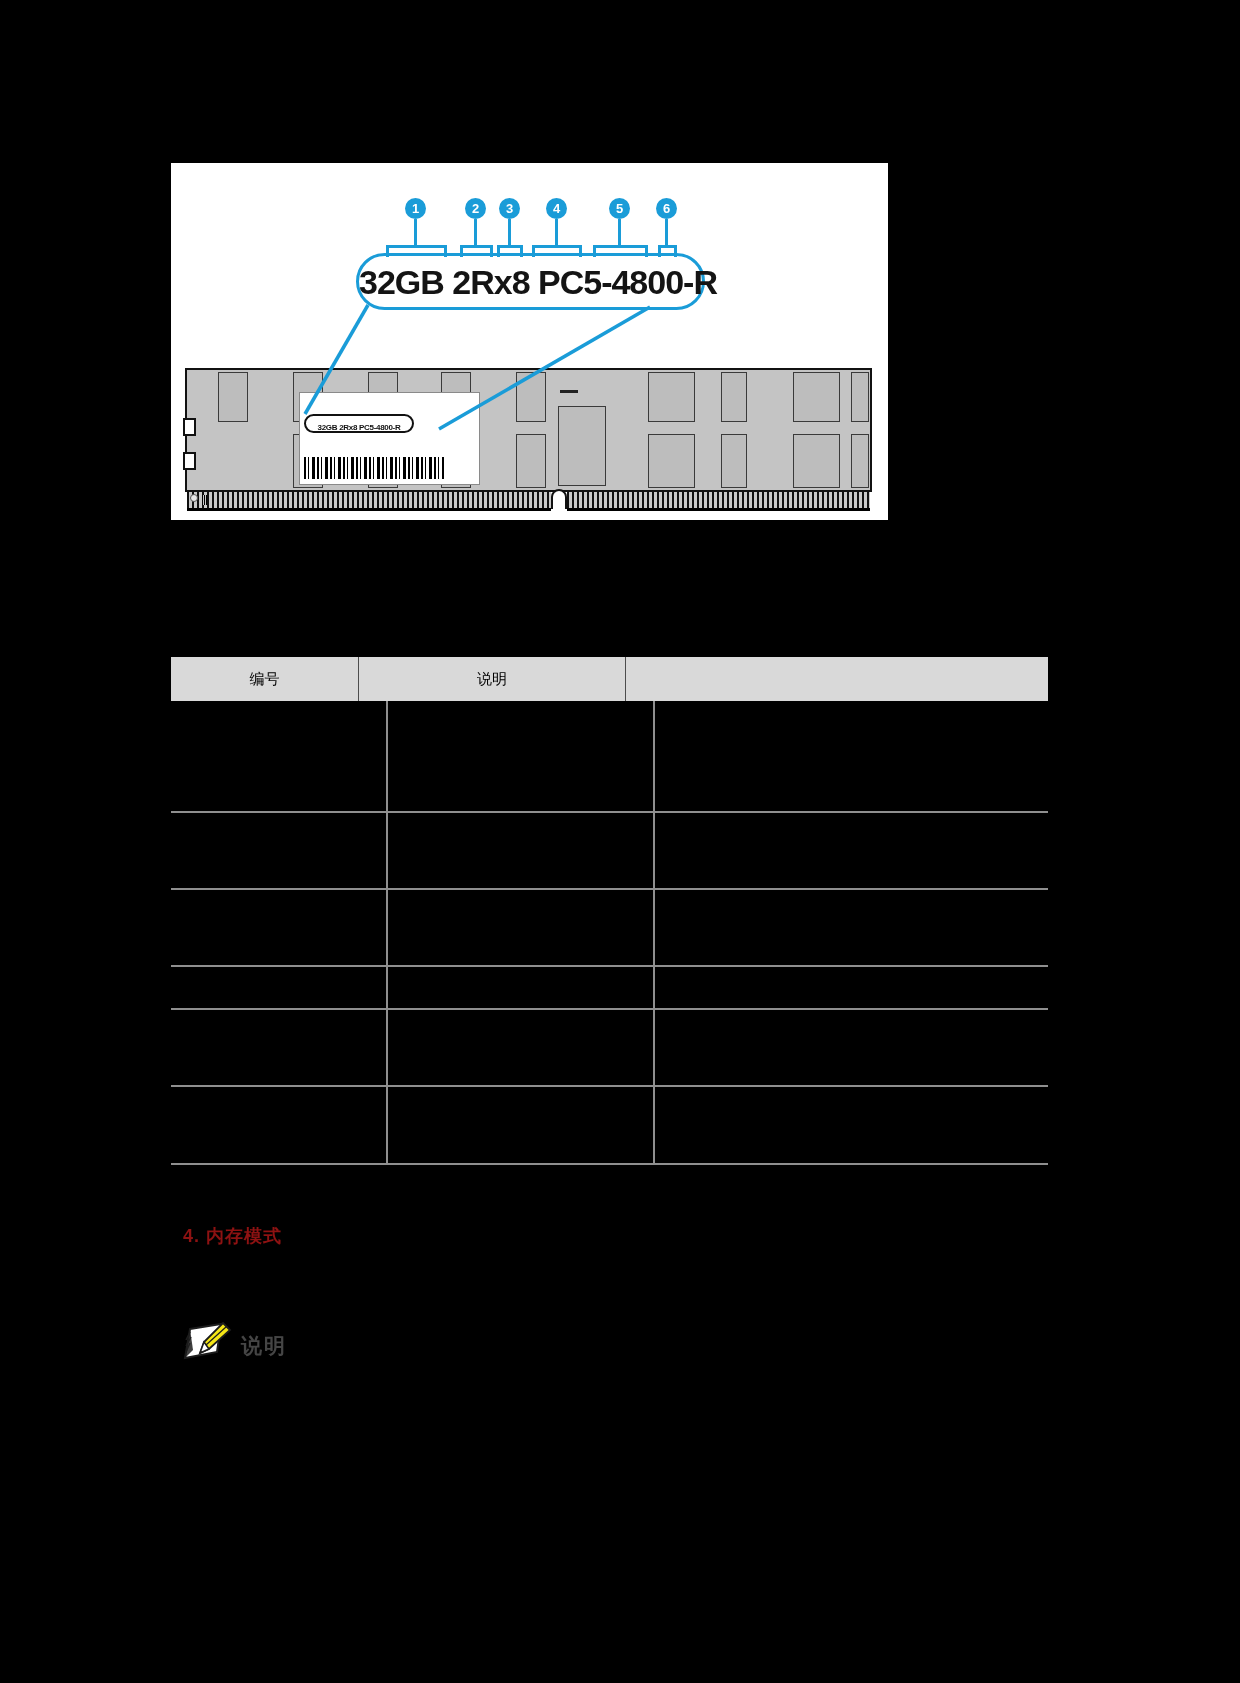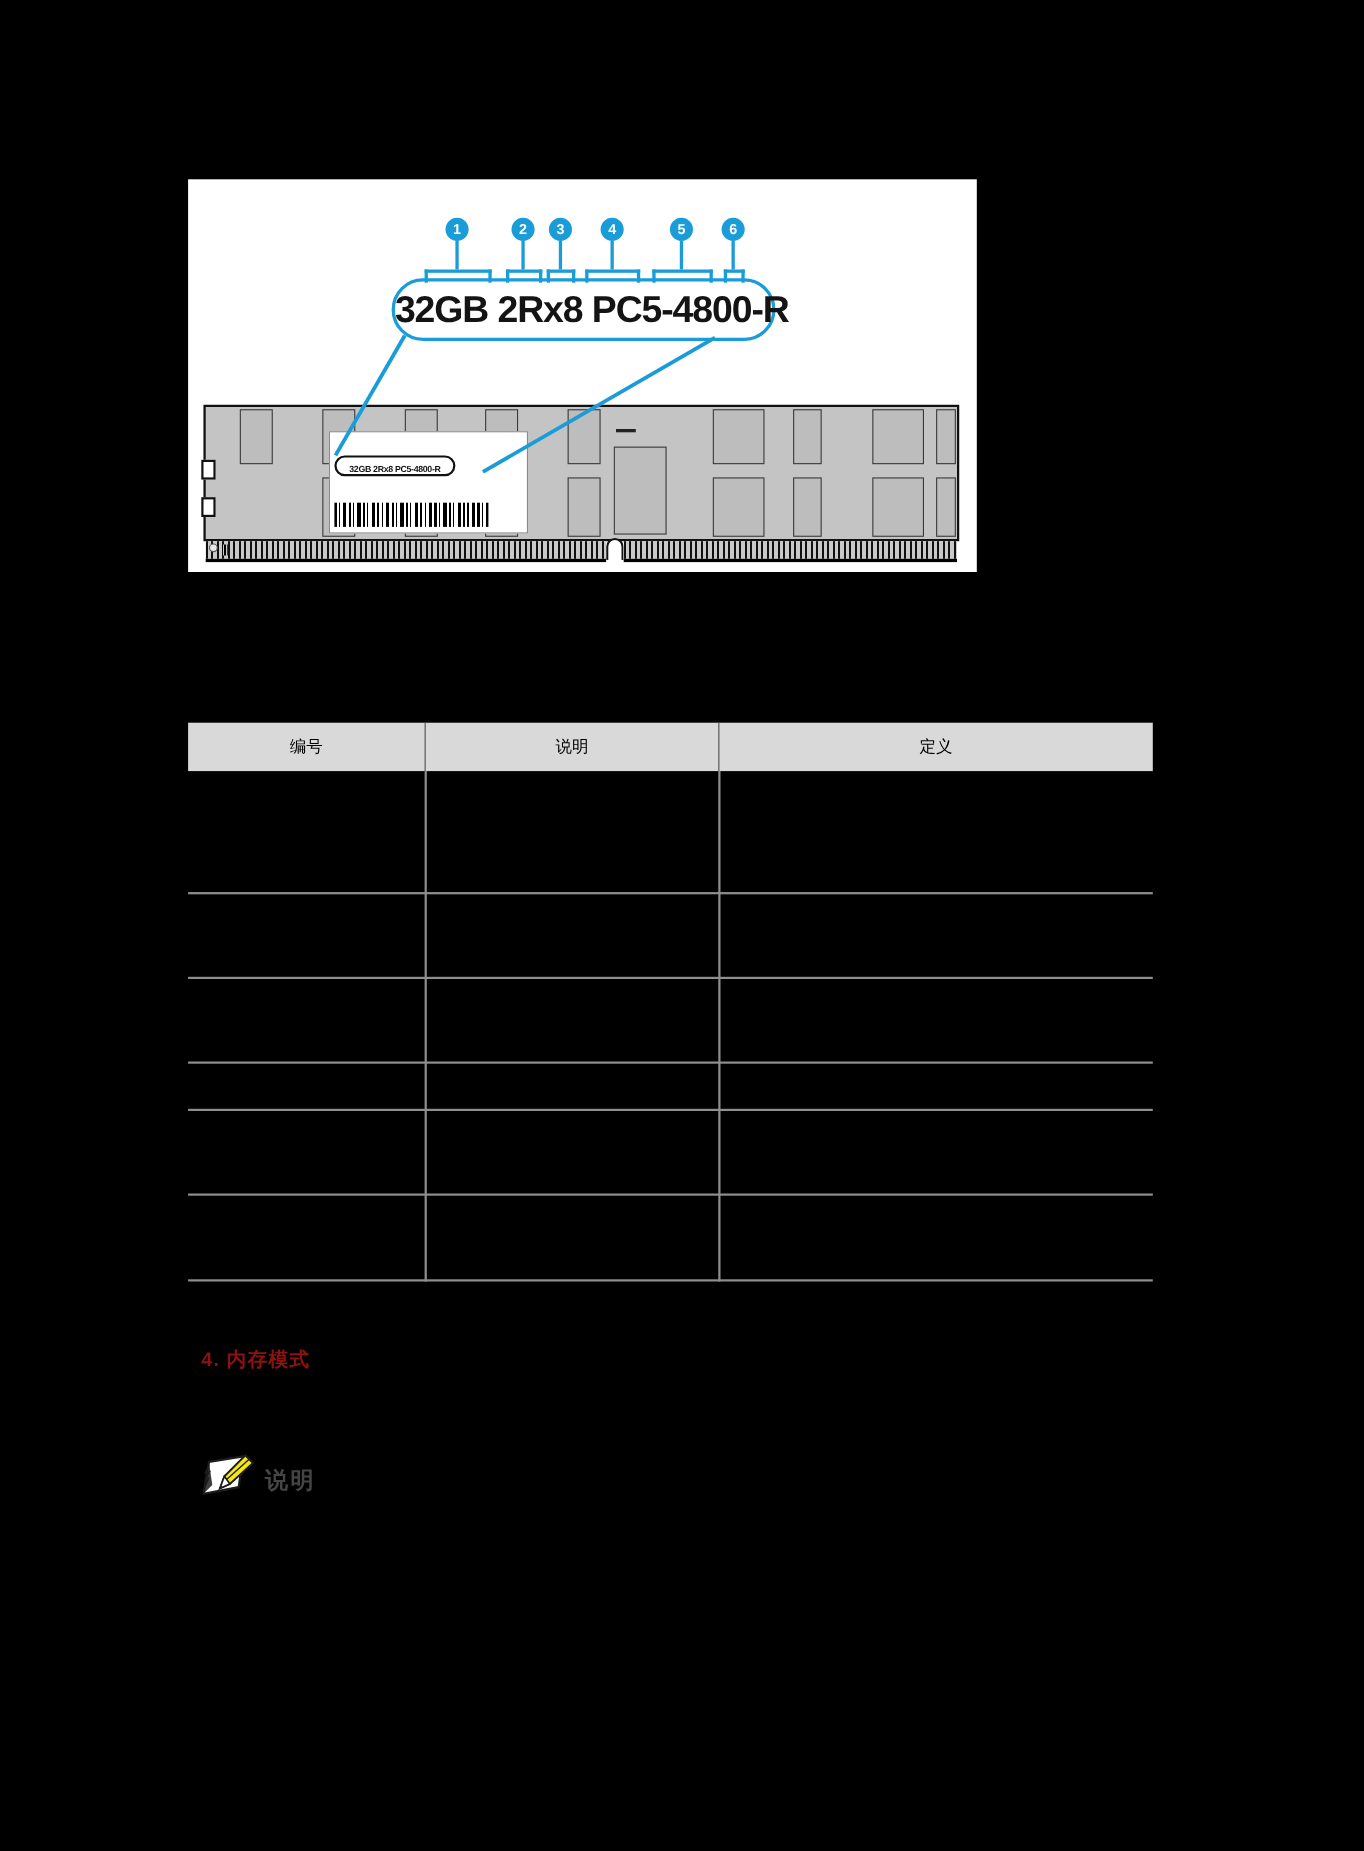--- a/index.html
+++ b/index.html
@@ -40,21 +40,21 @@
         border:2px solid #111;border-radius:10px;text-align:center;}
   .oval span{font-size:8px;font-weight:bold;color:#111;line-height:15px;letter-spacing:-0.3px;white-space:nowrap;}
   .barcode{position:absolute;left:4px;top:64px;width:140px;height:22px;
            background:repeating-linear-gradient(90deg,#000 0 2px,#fff 2px 4px,#000 4px 5px,#fff 5px 8px,#000 8px 11px,#fff 11px 13px);}
   .lines{position:absolute;left:0;top:0;pointer-events:none;}
 
   
   .spec-table{position:absolute;left:171px;top:657px;width:877px;}
   .thead{display:flex;height:44px;background:#d9d9d9;}
   .th{box-sizing:border-box;color:#000;font-size:15px;display:flex;align-items:center;justify-content:center;}
-  .th1{width:216px;border-right:1px solid #4d4d4d;}
+  .th1{width:188px;border-right:1px solid #4d4d4d;}
   .th2{width:267px;border-right:1px solid #4d4d4d;}
   .th3{width:394px;}
   .trow{display:flex;box-sizing:border-box;border-bottom:2px solid #8f8f8f;}
   .trow:last-child{border-bottom:none;}
   .td{color:#000;font-size:14px;}
   .vline{position:absolute;top:44px;width:2px;height:464px;background:#8f8f8f;}
 
   
   .heading{position:absolute;left:183px;top:1224px;font-size:18px;font-weight:bold;
            color:#8e1212;letter-spacing:1px;white-space:nowrap;}
@@ -138,21 +138,20 @@
     <svg class="lines" width="717" height="357">
       <line x1="197" y1="142" x2="134" y2="251" stroke="#1a9cd8" stroke-width="3.5"></line>
       <line x1="479" y1="144" x2="268" y2="266" stroke="#1a9cd8" stroke-width="3.5"></line>
     </svg>
   </div>
 
   <div class="spec-table">
     <div class="thead">
       <div class="th th1">编号</div>
       <div class="th th2">说明</div>
-      <div class="th th3">定义</div>
     </div>
     <div class="trow" style="height:112px;">
       <div class="td" style="width:216px;"></div>
       <div class="td" style="width:267px;"></div>
       <div class="td" style="width:394px;"></div>
     </div>
     <div class="trow" style="height:77px;">
       <div class="td" style="width:216px;"></div>
       <div class="td" style="width:267px;"></div>
       <div class="td" style="width:394px;"></div>

